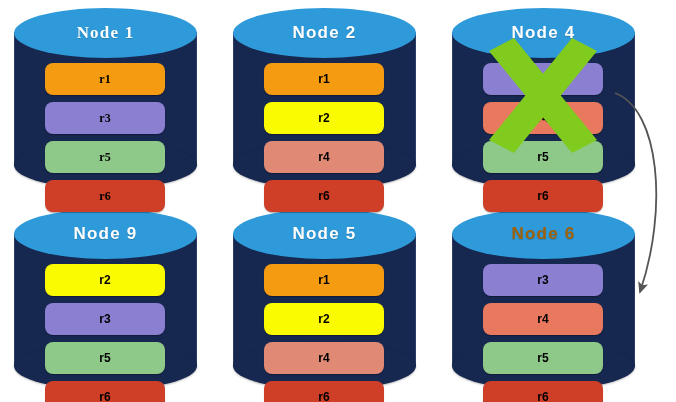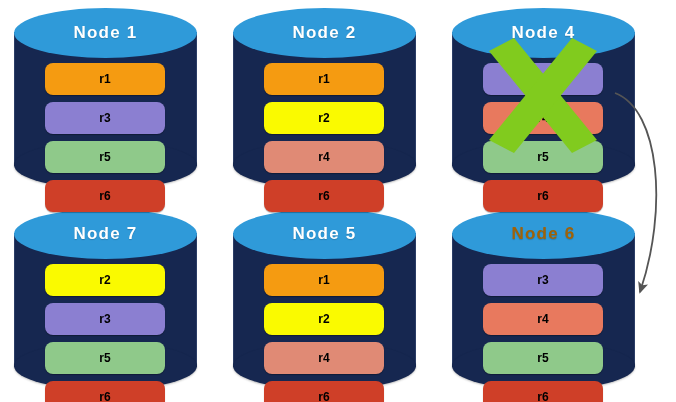--- a/index.html
+++ b/index.html
@@ -125,21 +125,21 @@
     height: 402px;
     z-index: 9;
     pointer-events: none;
   }
 </style>
 </head>
 <body>
 
 <div id="canvas">
   <div id="nodes-layer">
-      <div class="node" style="left: 14px; top: 8px;">
+      <div class="node" style="left: 14px; top: 8px; font-family: Liberation Serif, serif;">
         <div class="cyl-body" style="background: rgb(22, 39, 80);"></div>
         <div class="cyl-bottom" style="background: rgb(22, 39, 80);"></div>
         <div class="cyl-top" style="background: rgb(47, 154, 217);"></div>
         <div class="node-label" style="color: rgb(255, 255, 255);">Node 1</div>
         <div class="records">
           <div class="record" style="background: rgb(245, 155, 17);">r1</div>
           <div class="record" style="background: rgb(139, 127, 209);">r3</div>
           <div class="record" style="background: rgb(143, 201, 138);">r5</div>
           <div class="record" style="background: rgb(207, 63, 40);">r6</div>
         </div>
@@ -169,21 +169,21 @@
         </div>
         <svg class="fail-cross" viewBox="0 0 183 181">
           <path d="M37,43 L62,30 L145,132 L120,145 Z" fill="#81CB1E"></path>
           <path d="M145,43 L120,30 L37,132 L62,145 Z" fill="#81CB1E"></path>
         </svg>
       </div>
       <div class="node" style="left: 14px; top: 209px;">
         <div class="cyl-body" style="background: rgb(22, 39, 80);"></div>
         <div class="cyl-bottom" style="background: rgb(22, 39, 80);"></div>
         <div class="cyl-top" style="background: rgb(47, 154, 217);"></div>
-        <div class="node-label" style="color: rgb(255, 255, 255);">Node 7</div>
+        <div class="node-label" style="color: rgb(255, 255, 255);">Node 9</div>
         <div class="records">
           <div class="record" style="background: rgb(250, 250, 0);">r2</div>
           <div class="record" style="background: rgb(139, 127, 209);">r3</div>
           <div class="record" style="background: rgb(143, 201, 138);">r5</div>
           <div class="record" style="background: rgb(207, 63, 40);">r6</div>
         </div>
       </div>
       <div class="node" style="left: 233px; top: 209px; padding-left: 48px;">
         <div class="cyl-body" style="background: rgb(22, 39, 80);"></div>
         <div class="cyl-bottom" style="background: rgb(22, 39, 80);"></div>

